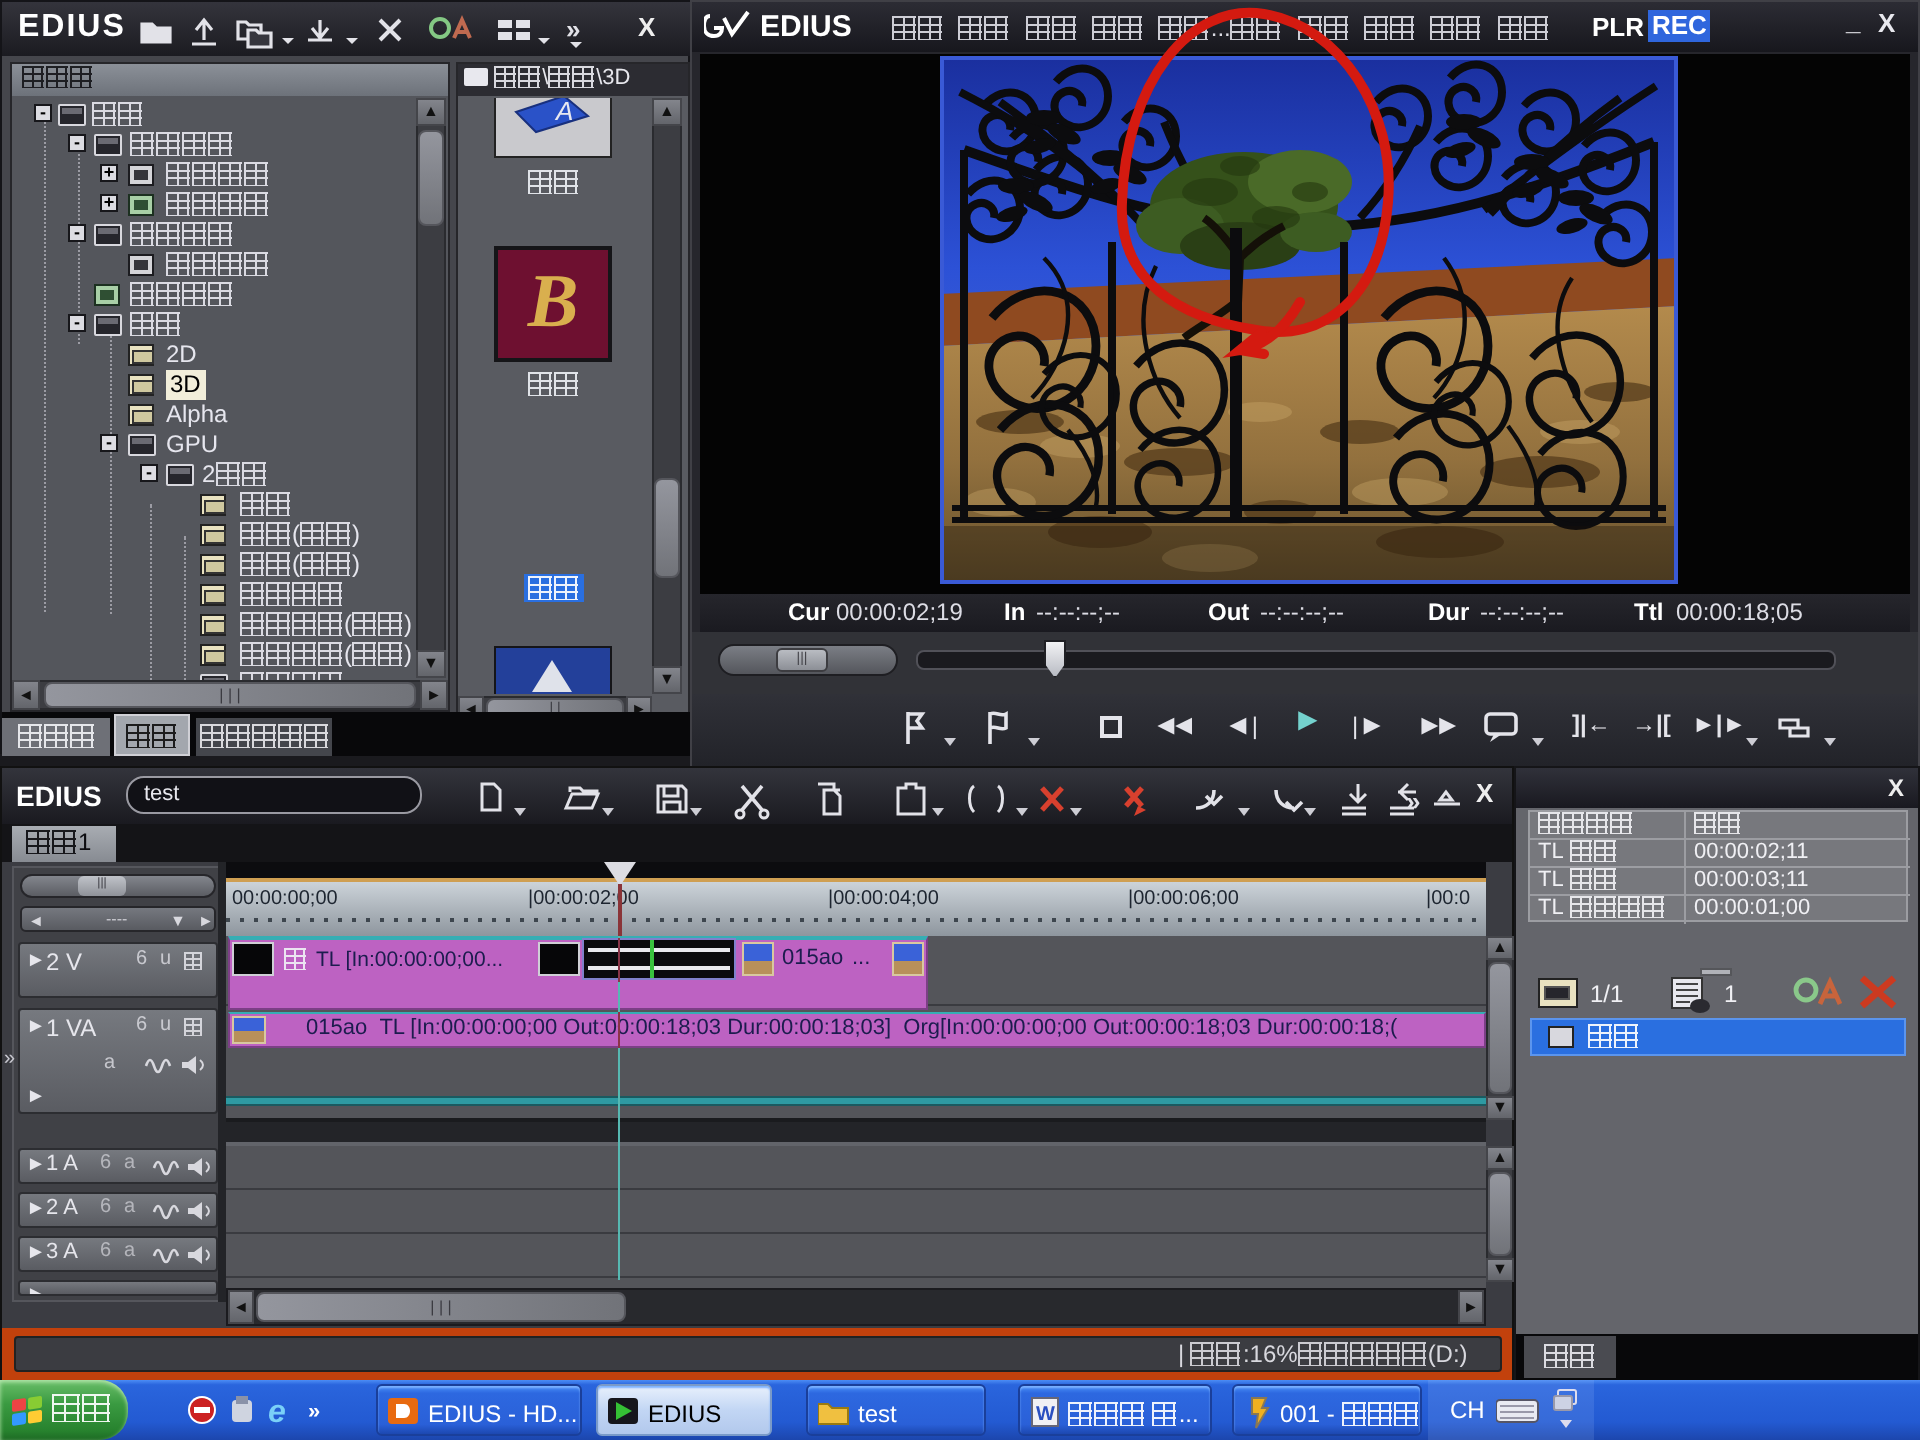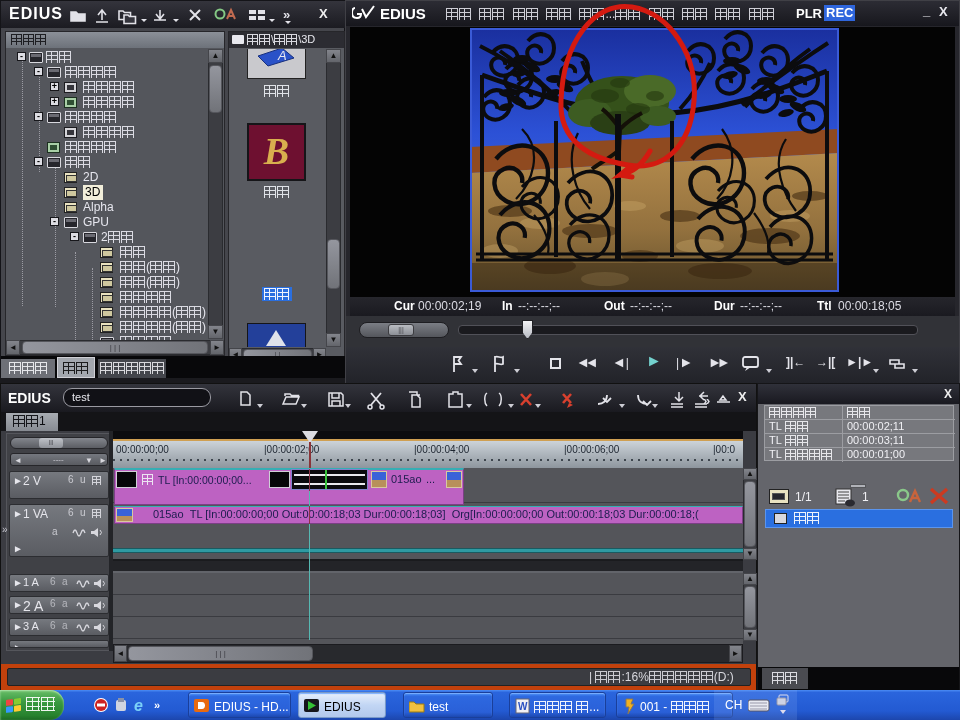--- a/index.html
+++ b/index.html
@@ -464,21 +464,21 @@
       <svg class="a" style="left:66px;top:4px" width="14" height="10">
           <path d="M1 5 q2 -6 4 0 q2 6 4 0 q2 -6 4 0" stroke="#d8d8de" fill="none" stroke-width="1.3"></path>
         </svg>
       <svg class="a" style="left:83px;top:3px" width="13" height="11">
           <path d="M1 4 h3 l4 -3 v9 l-4 -3 h-3 z" fill="#d8d8de"></path>
           <path d="M10 3 q3 2.5 0 5" stroke="#d8d8de" fill="none"></path>
         </svg>
     </div>
     <div class="thd" style="top:212px;height:18px">
       <span class="a" style="left:3px;top:2px;font-size:10px">►</span>
-        <span class="a" style="left:13px;top:1px;font-size:14px">2 A</span>
+        <span class="a" style="left:13px;top:1px;font-size:11px">2 A</span>
       <span class="a" style="left:40px;top:1px;font-size:10px;opacity:.6">6</span>
         <span class="a" style="left:52px;top:1px;font-size:10px;opacity:.6">a</span>
       <svg class="a" style="left:66px;top:4px" width="14" height="10">
           <path d="M1 5 q2 -6 4 0 q2 6 4 0 q2 -6 4 0" stroke="#d8d8de" fill="none" stroke-width="1.3"></path>
         </svg>
       <svg class="a" style="left:83px;top:3px" width="13" height="11">
           <path d="M1 4 h3 l4 -3 v9 l-4 -3 h-3 z" fill="#d8d8de"></path>
           <path d="M10 3 q3 2.5 0 5" stroke="#d8d8de" fill="none"></path>
         </svg>
     </div>
@@ -655,21 +655,21 @@
         </svg>
       <span class="a" style="left:25px;top:7px">test</span>
     </div>
     <div class="tb" style="left:509px;width:97px">
       <svg class="a" style="left:5px;top:5px" width="15" height="16" viewBox="0 0 15 16">
           <rect x="1" y="1" width="13" height="14" fill="#f0f0f4" stroke="#667"></rect>
           <text x="3" y="12" font-size="10" font-weight="bold" fill="#2a4fc0" font-family="Liberation Serif">W</text>
         </svg>
       <span class="a" style="left:24px;top:7px"><i></i><i></i><i></i> <i></i>...</span>
     </div>
-    <div class="tb" style="left:616px;width:117px">
+    <div class="tb" style="left:616px;width:95px">
       <svg class="a" style="left:5px;top:5px" width="15" height="17" viewBox="0 0 15 17">
           <path d="M4 1 h7 l-2 5 h3 l-6 10 l1 -7 h-3 z" fill="#f0b020" stroke="#875"></path>
         </svg>
       <span class="a" style="left:23px;top:7px">001 - <i></i><i></i><i></i></span>
     </div>
     <div class="a" style="left:714px;top:0;width:83px;height:30px;background:rgba(180,205,255,.14)"></div>
     <span class="a" style="left:725px;top:8px;font-size:12px">CH</span>
     <svg class="a" style="left:748px;top:8px" width="22" height="14" viewBox="0 0 22 14">
         <rect x="0" y="2" width="21" height="11" rx="2" fill="#e8eaf2" stroke="#556"></rect>
         <path d="M2 5 h17 M2 8 h17 M2 11 h17" stroke="#99a" stroke-width="1"></path>

